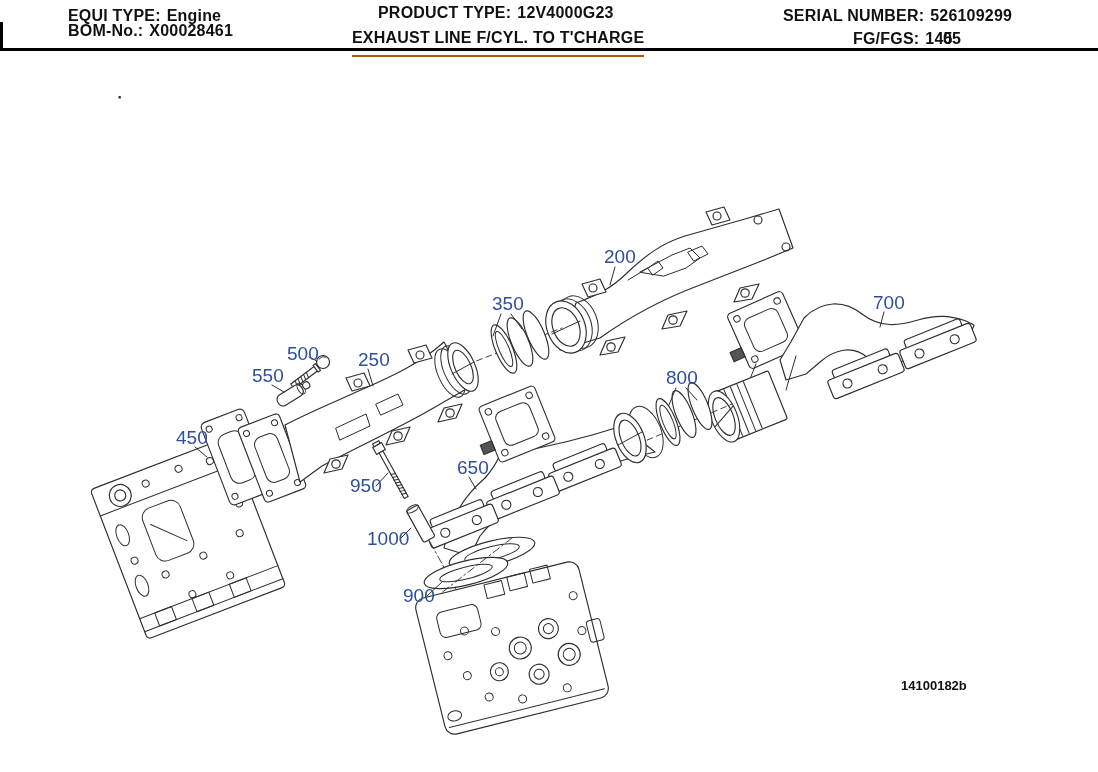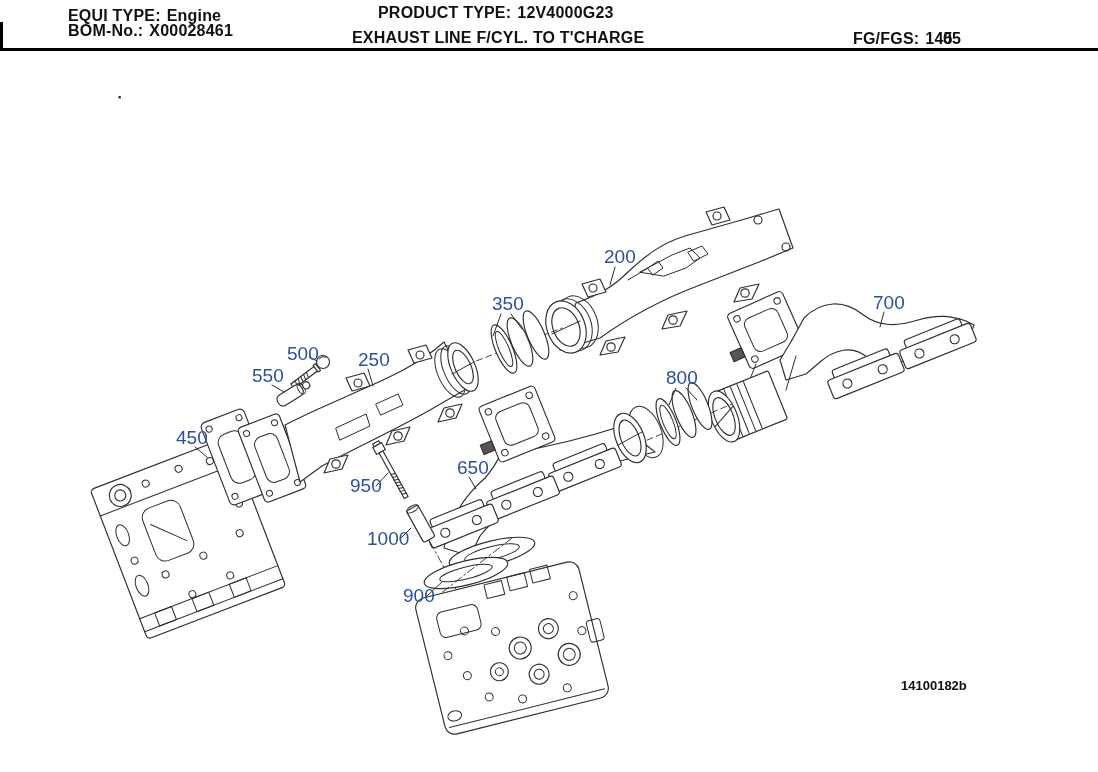--- a/index.html
+++ b/index.html
@@ -1,21 +1,21 @@
 <!DOCTYPE html>
 <html><head>
 <meta charset="utf-8">
 <style>
   html,body{margin:0;padding:0;background:#fff;}
   #page{position:relative;width:1098px;height:758px;background:#fff;overflow:hidden;
         font-family:"Liberation Sans",sans-serif;}
   
   .hdr-item{position:absolute;font-size:16px;font-weight:bold;color:#111;white-space:nowrap;letter-spacing:.2px;}
   .hdr-item .lbl{margin-right:6px;}
-  .underlined{border-bottom:2px solid #404040;padding-bottom:1px;}
+  .underlined{border-bottom:2px solid #a16207;padding-bottom:8px;}
   #rule{position:absolute;left:0;top:48px;width:1098px;height:3px;background:#000;}
   #edge-mark{position:absolute;left:0;top:22px;width:3px;height:26px;background:#000;}
   
   svg{position:absolute;left:0;top:0;}
   .art{stroke:#2e2e2e;fill:none;stroke-width:1.15;stroke-linejoin:round;stroke-linecap:round;}
   .wf{fill:#ffffff;}
   .thin{stroke-width:1;}
   .dash{stroke-dasharray:6 4;stroke-width:.9;}
   .dashdot{stroke-dasharray:8 3 2 3;stroke-width:.9;}
   .leader{stroke:#2e2e2e;stroke-width:1;fill:none;}
@@ -26,20 +26,23 @@
 </head>
 <body>
 
 <div id="page">
 
   <div class="hdr-item" style="left:68px;top:7px">
     <span class="lbl">EQUI TYPE:</span><span>Engine</span>
   </div>
   <div class="hdr-item" style="left:378px;top:4px">
     <span class="lbl">PRODUCT TYPE:</span><span>12V4000G23</span>
+  </div>
+  <div class="hdr-item" style="left:783px;top:7px">
+    <span class="lbl">SERIAL NUMBER:</span><span>526109299</span>
   </div>
   <div class="hdr-item" style="left:68px;top:22px">
     <span class="lbl">BOM-No.:</span><span>X00028461</span>
   </div>
   <div class="hdr-item underlined" style="left:352px;top:29px">EXHAUST LINE F/CYL. TO T'CHARGE</div>
   <div class="hdr-item" style="left:853px;top:30px">
     <span class="lbl">FG/FGS:</span><span>145</span>
   </div>
   <div class="hdr-item" style="left:943px;top:30px">05</div>
   <div id="rule"></div>

